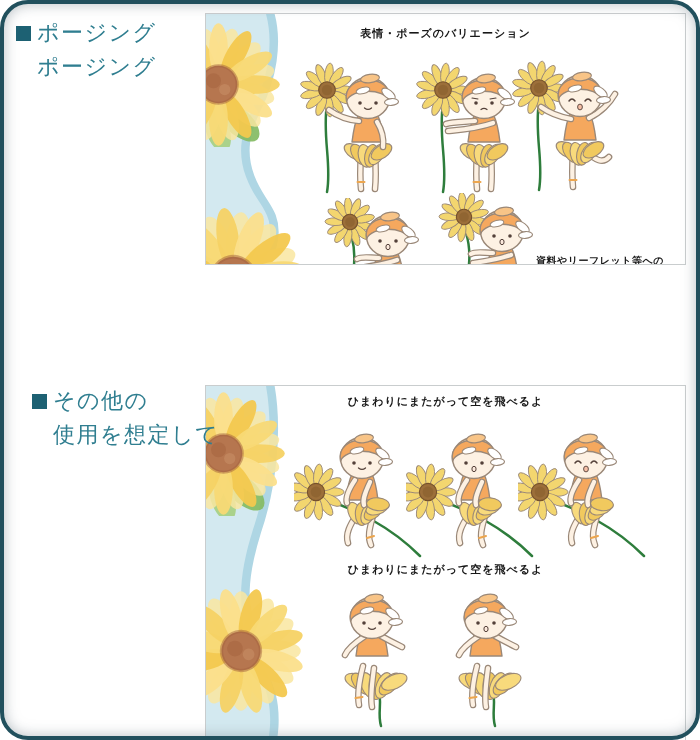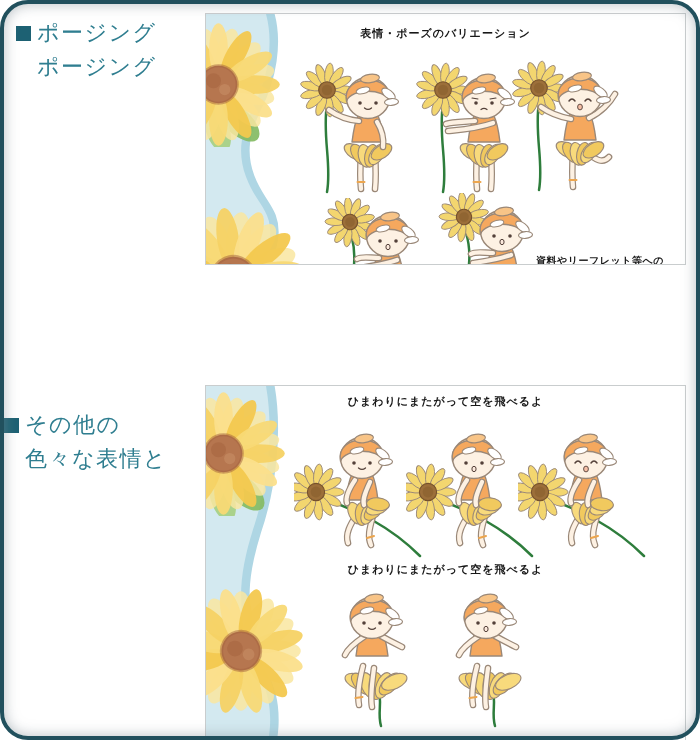--- a/index.html
+++ b/index.html
@@ -386,26 +386,26 @@
         </svg>
       </div>
 
     <div class="desc" style="left:330px;top:236px;width:155px;">資料やリーフレット等への
 使用を想定して
 バリエーションを複数ご用意しました
 追加で新たなポーズや表情を
 作成することも可能です</div>
   </div>
 
-  <div class="heading" style="left:4px;top:384px;margin-top:24px;">
+  <div class="heading" style="left:32px;top:384px;">
     <div class="hline">
       <span class="bullet"></span><span>その他の</span>
     </div>
     <div class="hline indent">
-      <span>色々な表情と</span>
+      <span>使用を想定して</span>
     </div>
   </div>
 
   <div class="card" id="card2">
     <div class="band">
         <svg viewBox="0 0 78 347" preserveAspectRatio="none" width="100%" height="100%">
     <path d="M60,0 C68,40 62,90 47,130 C35,165 31,192 40,226 C50,264 66,272 64,308 C63,322 60,332 58,347" fill="none" stroke="#aed6e4" stroke-width="17"></path>
     <path d="M0,0 L60,0 C68,40 62,90 47,130 C35,165 31,192 40,226 C50,264 66,272 64,308 C63,322 60,332 58,347 L0,347 Z" fill="#d3e9f0"></path>
   </svg>
       </div>

